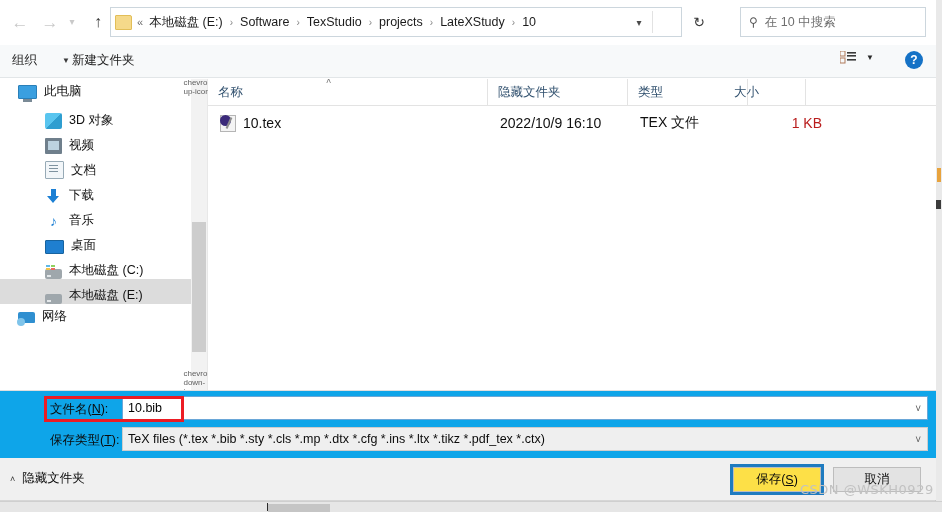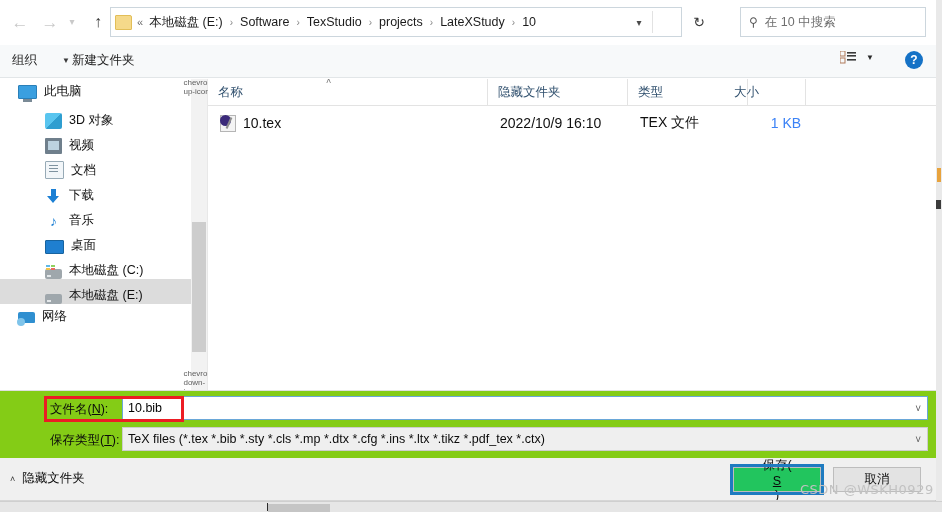--- a/index.html
+++ b/index.html
@@ -367,28 +367,28 @@
   #tex-file-icon:after {
     content: "";
     position: absolute;
     left: 7px; top: 1px;
     width: 2px; height: 12px;
     background: #8f8f8f;
     transform: rotate(24deg);
   }
   .fr-date { position: absolute; left: 290px; color: #101010; }
   .fr-type { position: absolute; left: 430px; color: #101010; }
-  .fr-size { position: absolute; left: 540px; width: 72px; text-align: center; color: #3b82f6; }
+  .fr-size { position: absolute; left: 540px; width: 72px; text-align: right; color: #b91c1c; }
 
   
   #form-area {
     position: absolute;
     left: 0; top: 390px;
     width: 936px; height: 68px;
-    background: #84cc16;
+    background: #0ea5e9;
     border-top: 1px solid #dfdfdf;
     box-sizing: border-box;
   }
   .form-label {
     position: absolute;
     font-size: 12.5px;
     color: #0b0b0b;
     white-space: nowrap;
   }
   #label-filename { left: 50px; top: 10px; }
@@ -470,23 +470,22 @@
     position: absolute;
     top: 9px;
     width: 88px; height: 25px;
     display: flex; align-items: center; justify-content: center;
     font-size: 12.5px;
     color: #0b0b0b;
     box-sizing: border-box;
   }
   #save-button {
     left: 733px;
-    background: #22c55e;
+    background: #fde047;
     border: 1px solid #bdbdbd;
-    flex-direction: column;
   }
   #save-focus-ring {
     position: absolute;
     left: 730px; top: 6px;
     width: 94px; height: 31px;
     border: 3px solid #1e7bc0;
     box-sizing: border-box;
     pointer-events: none;
   }
   #cancel-button {

